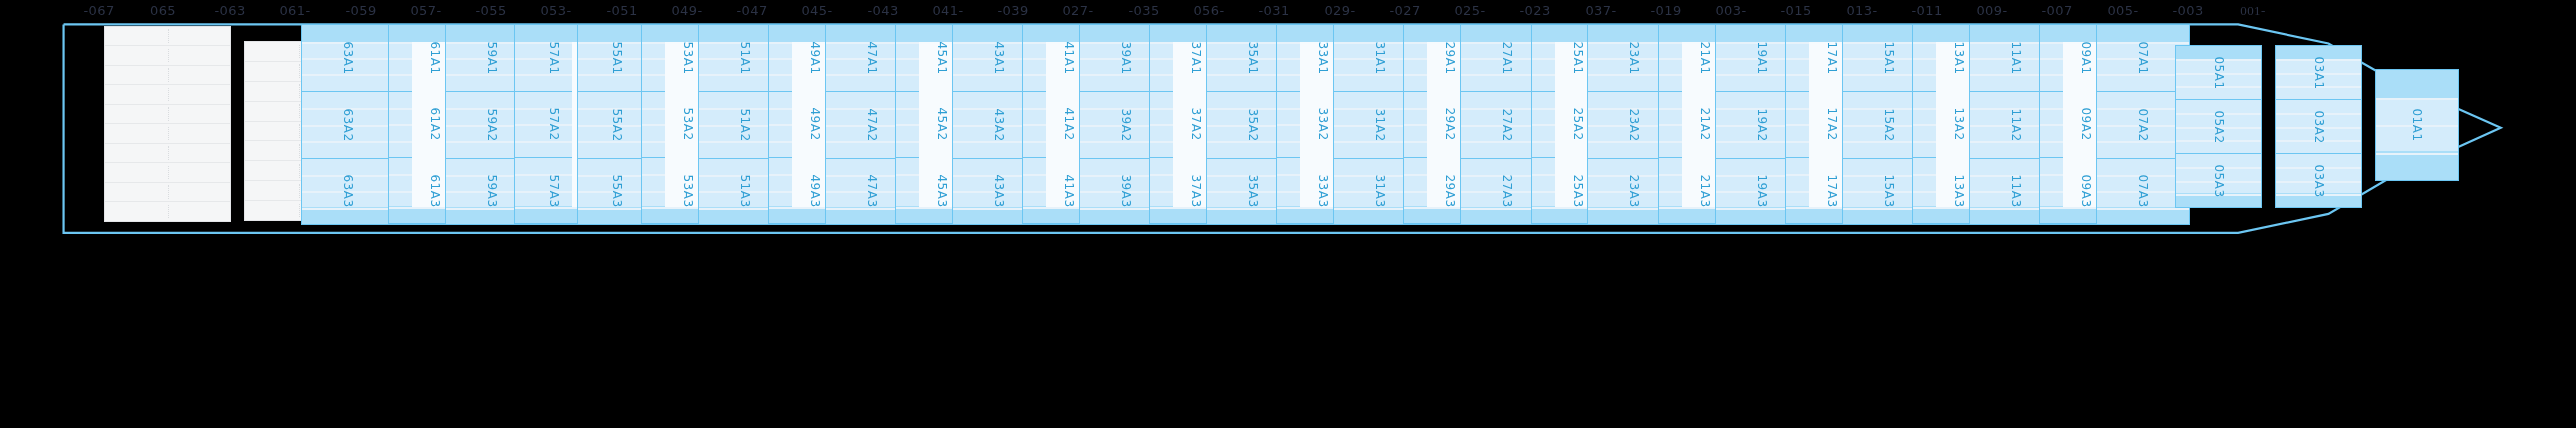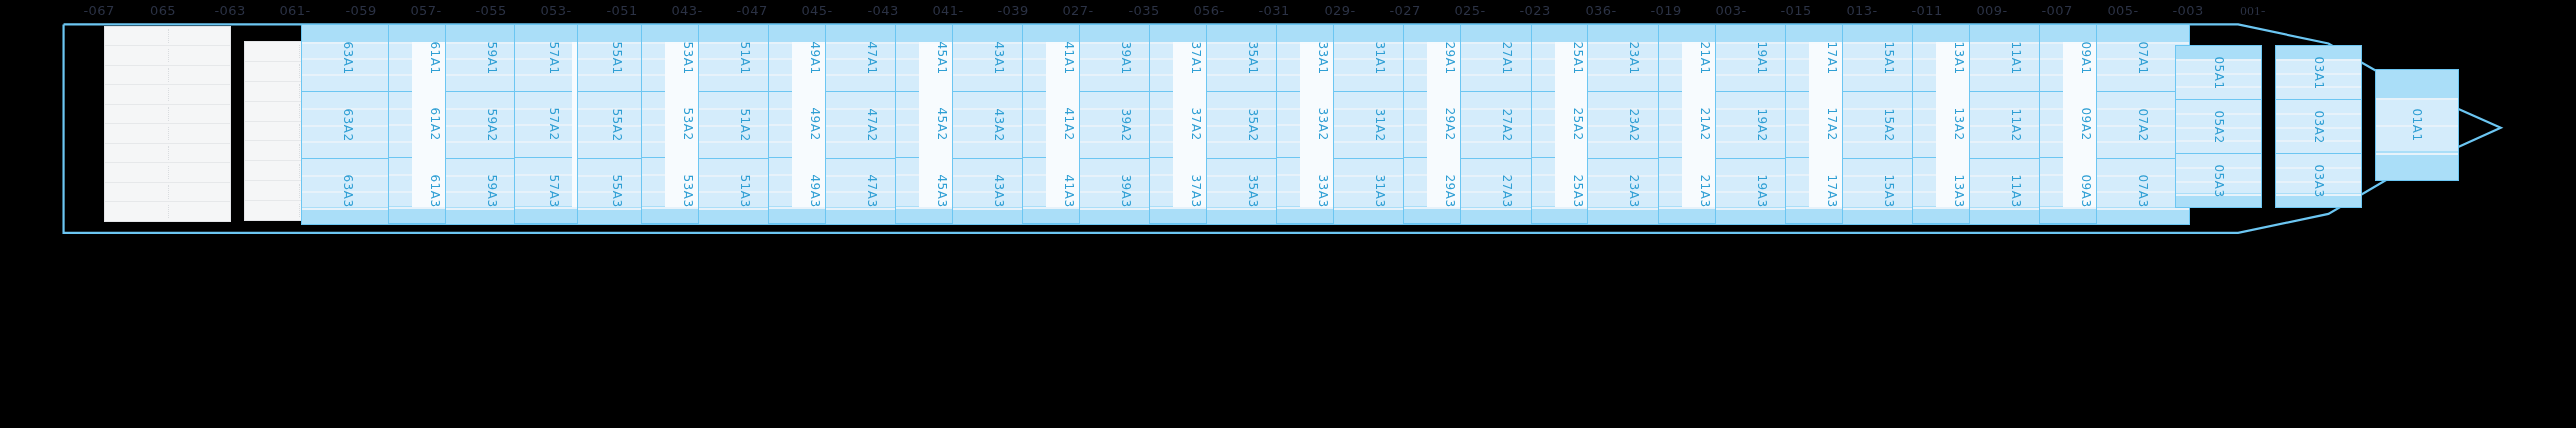--- a/index.html
+++ b/index.html
@@ -52,35 +52,35 @@
   <div id="ruler">
       <div class="tick" style="left: 99px;">-067</div>
       <div class="tick" style="left: 163px;">065</div>
       <div class="tick" style="left: 230px;">-063</div>
       <div class="tick" style="left: 295px;">061-</div>
       <div class="tick" style="left: 361px;">-059</div>
       <div class="tick" style="left: 426px;">057-</div>
       <div class="tick" style="left: 491px;">-055</div>
       <div class="tick" style="left: 556px;">053-</div>
       <div class="tick" style="left: 622px;">-051</div>
-      <div class="tick" style="left: 687px;">043-</div>
+      <div class="tick" style="left: 687px;">049-</div>
       <div class="tick" style="left: 752px;">-047</div>
       <div class="tick" style="left: 817px;">045-</div>
       <div class="tick" style="left: 883px;">-043</div>
       <div class="tick" style="left: 948px;">041-</div>
       <div class="tick" style="left: 1013px;">-039</div>
       <div class="tick" style="left: 1078px;">027-</div>
       <div class="tick" style="left: 1144px;">-035</div>
       <div class="tick" style="left: 1209px;">056-</div>
       <div class="tick" style="left: 1274px;">-031</div>
       <div class="tick" style="left: 1340px;">029-</div>
       <div class="tick" style="left: 1405px;">-027</div>
       <div class="tick" style="left: 1470px;">025-</div>
       <div class="tick" style="left: 1535px;">-023</div>
-      <div class="tick" style="left: 1601px;">036-</div>
+      <div class="tick" style="left: 1601px;">037-</div>
       <div class="tick" style="left: 1666px;">-019</div>
       <div class="tick" style="left: 1731px;">003-</div>
       <div class="tick" style="left: 1796px;">-015</div>
       <div class="tick" style="left: 1862px;">013-</div>
       <div class="tick" style="left: 1927px;">-011</div>
       <div class="tick" style="left: 1992px;">009-</div>
       <div class="tick" style="left: 2057px;">-007</div>
       <div class="tick" style="left: 2123px;">005-</div>
       <div class="tick" style="left: 2188px;">-003</div>
       <div class="tick" style="left: 2253px; font-family: Liberation Serif, serif;">001-</div>

